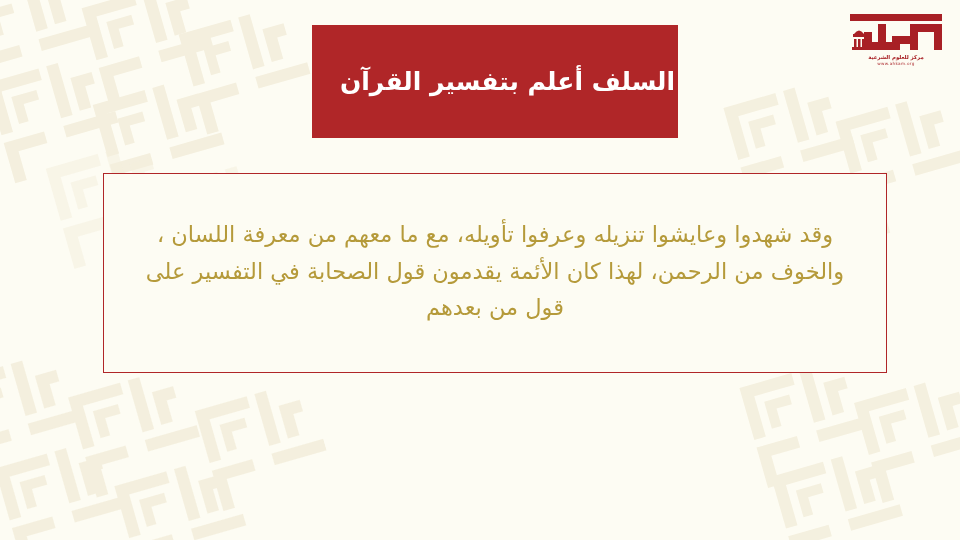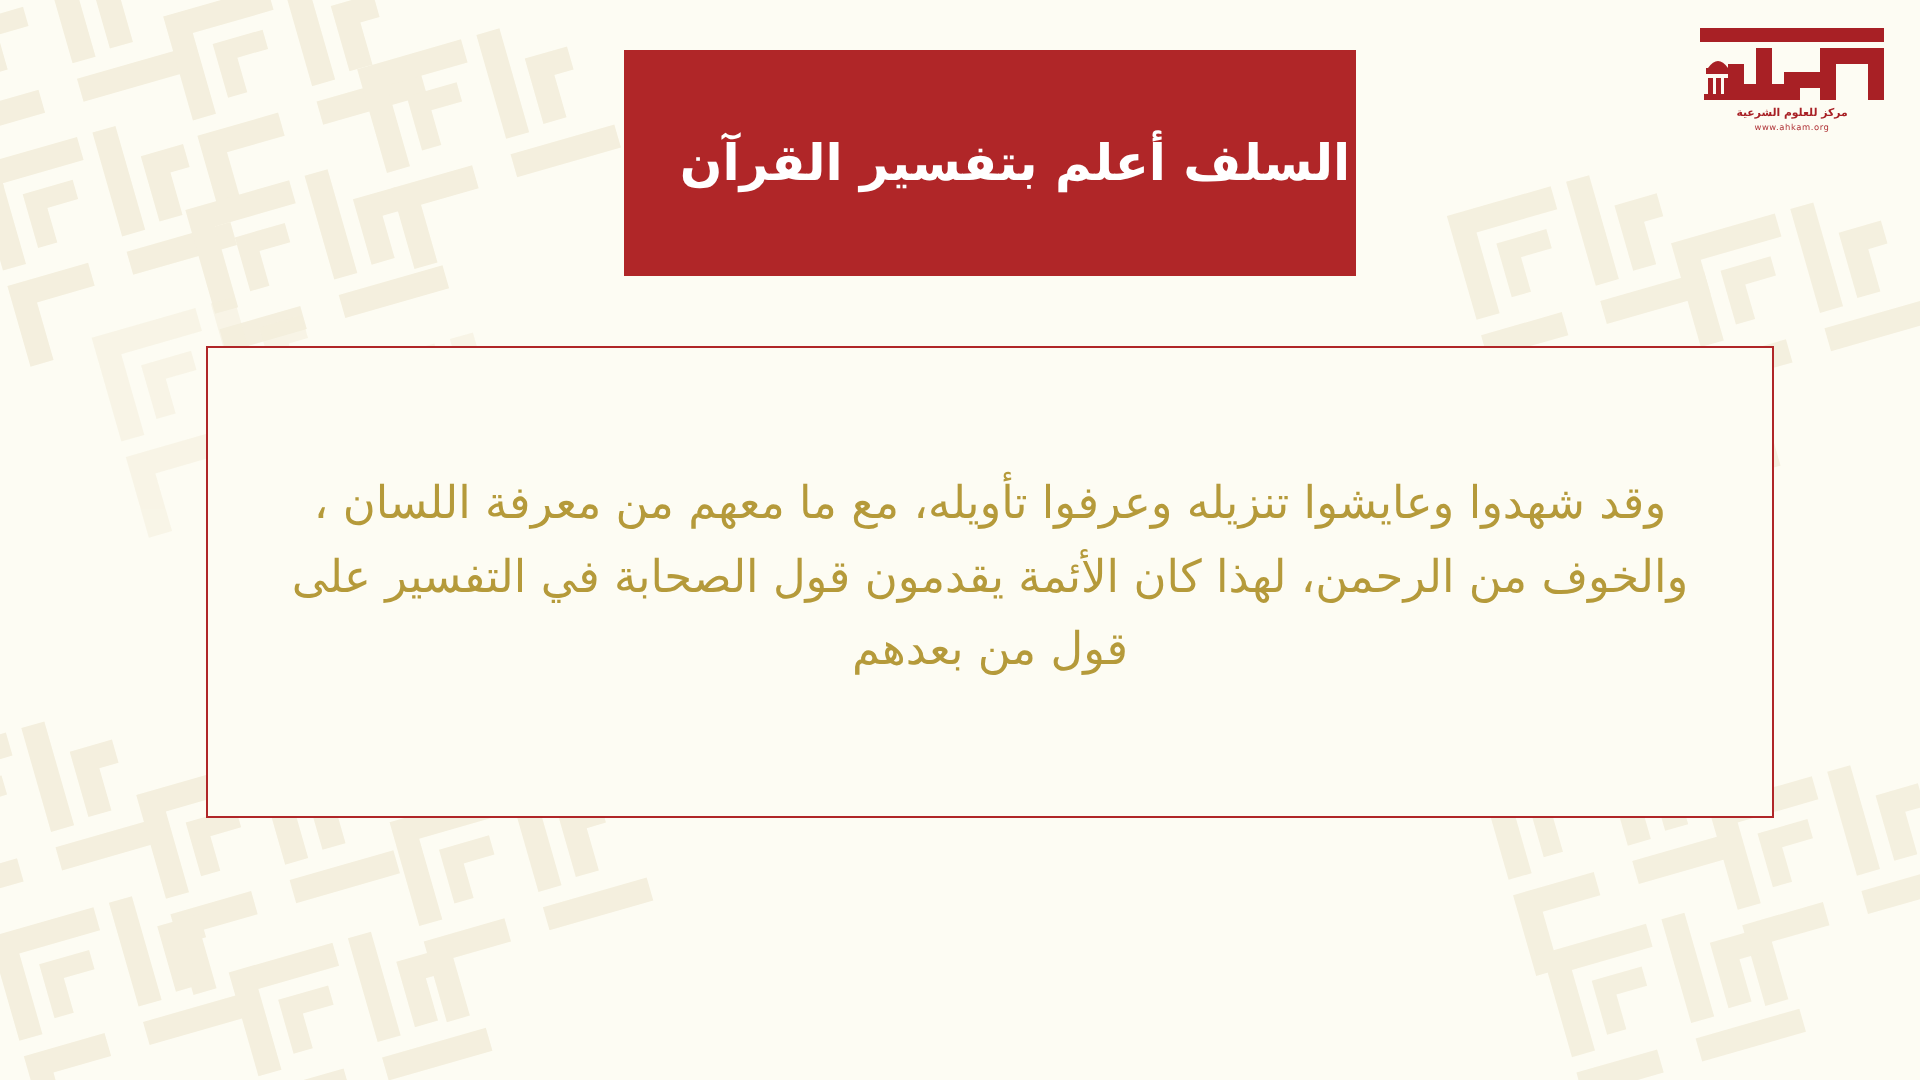--- a/index.html
+++ b/index.html
@@ -75,21 +75,21 @@
     text-align:right;
     direction:rtl;
     white-space:nowrap;
     margin-left:25px;
   }
 
   
   #content-box{
     position:absolute;
     left:103px;top:173px;
-    width:784px;height:236px;
+    width:784px;height:200px;
     box-sizing:border-box;
     background:#fdfcf3;
     border:1.6px solid #b02628;
     z-index:2;
     display:flex;
     align-items:center;
     justify-content:center;
     padding:10px 26px 14px 26px;
   }
   #content-box .body-text{

